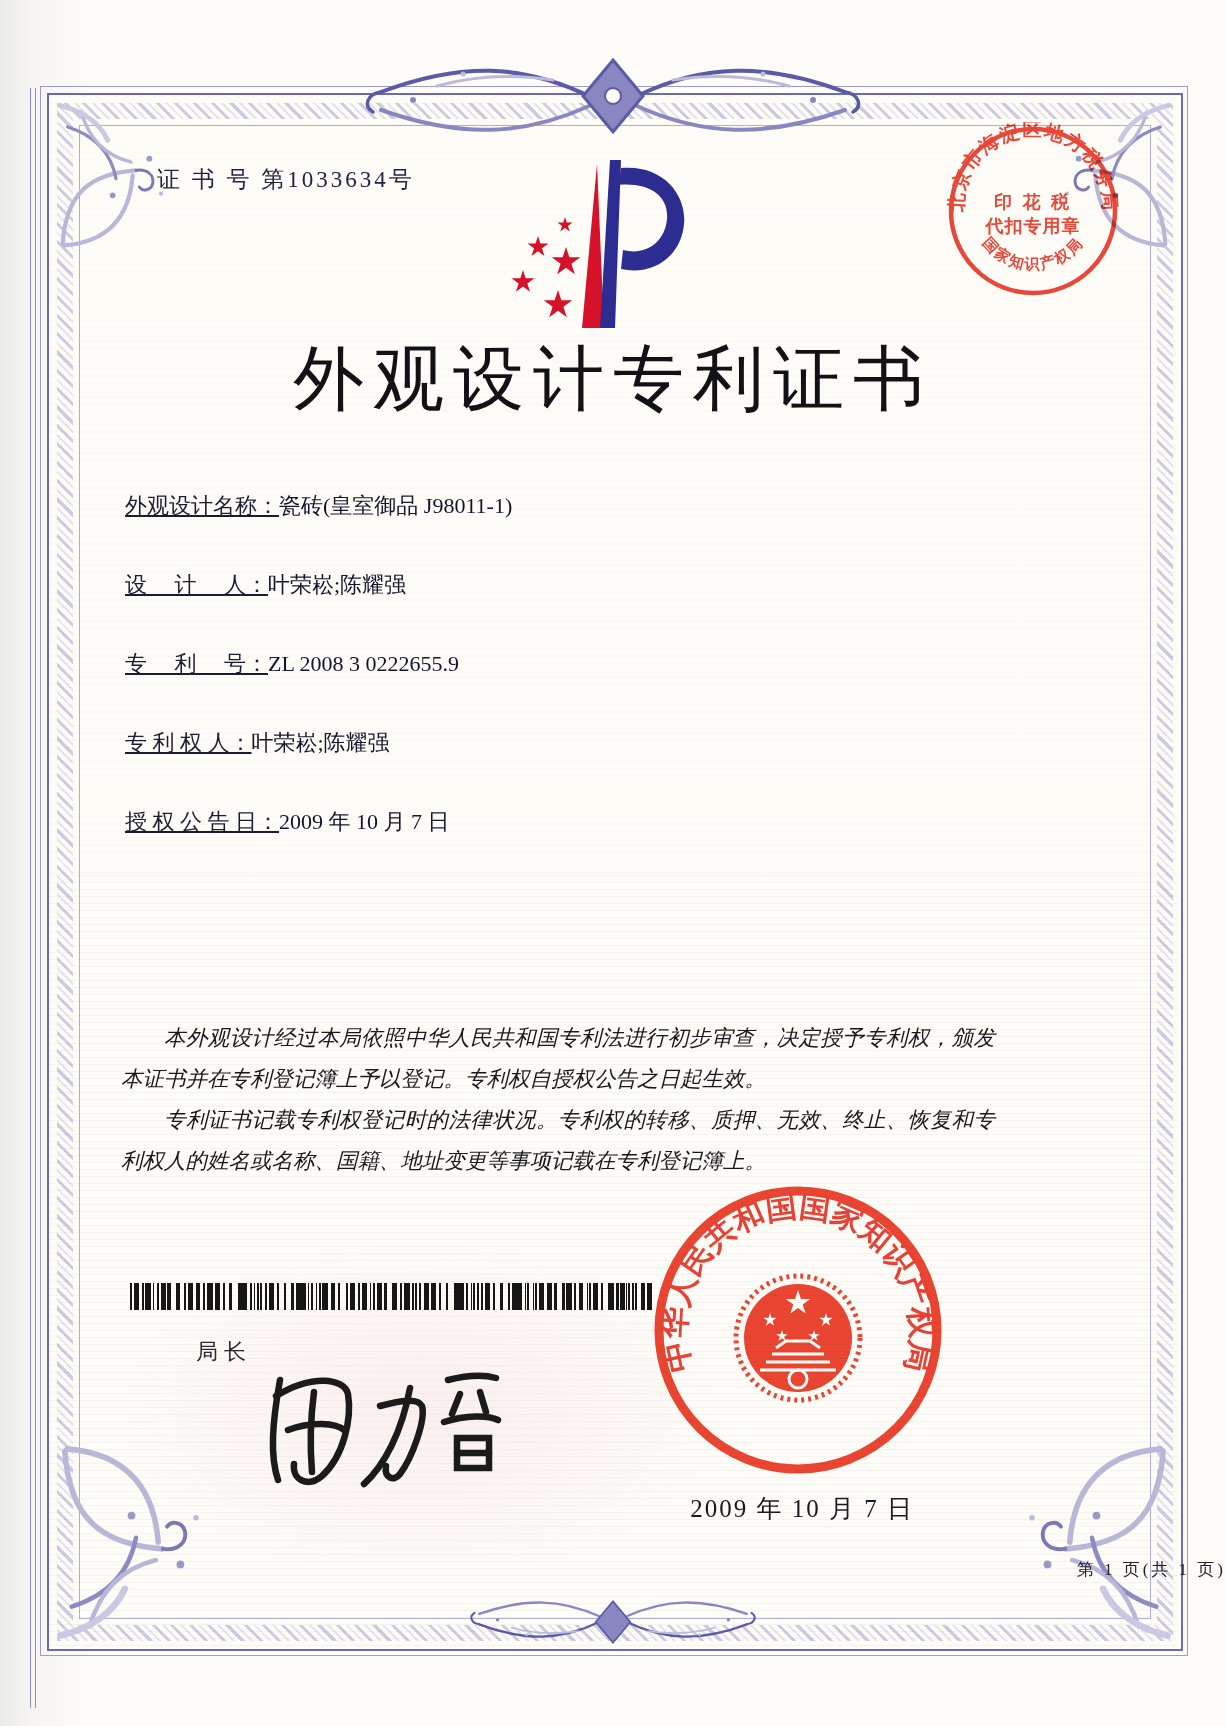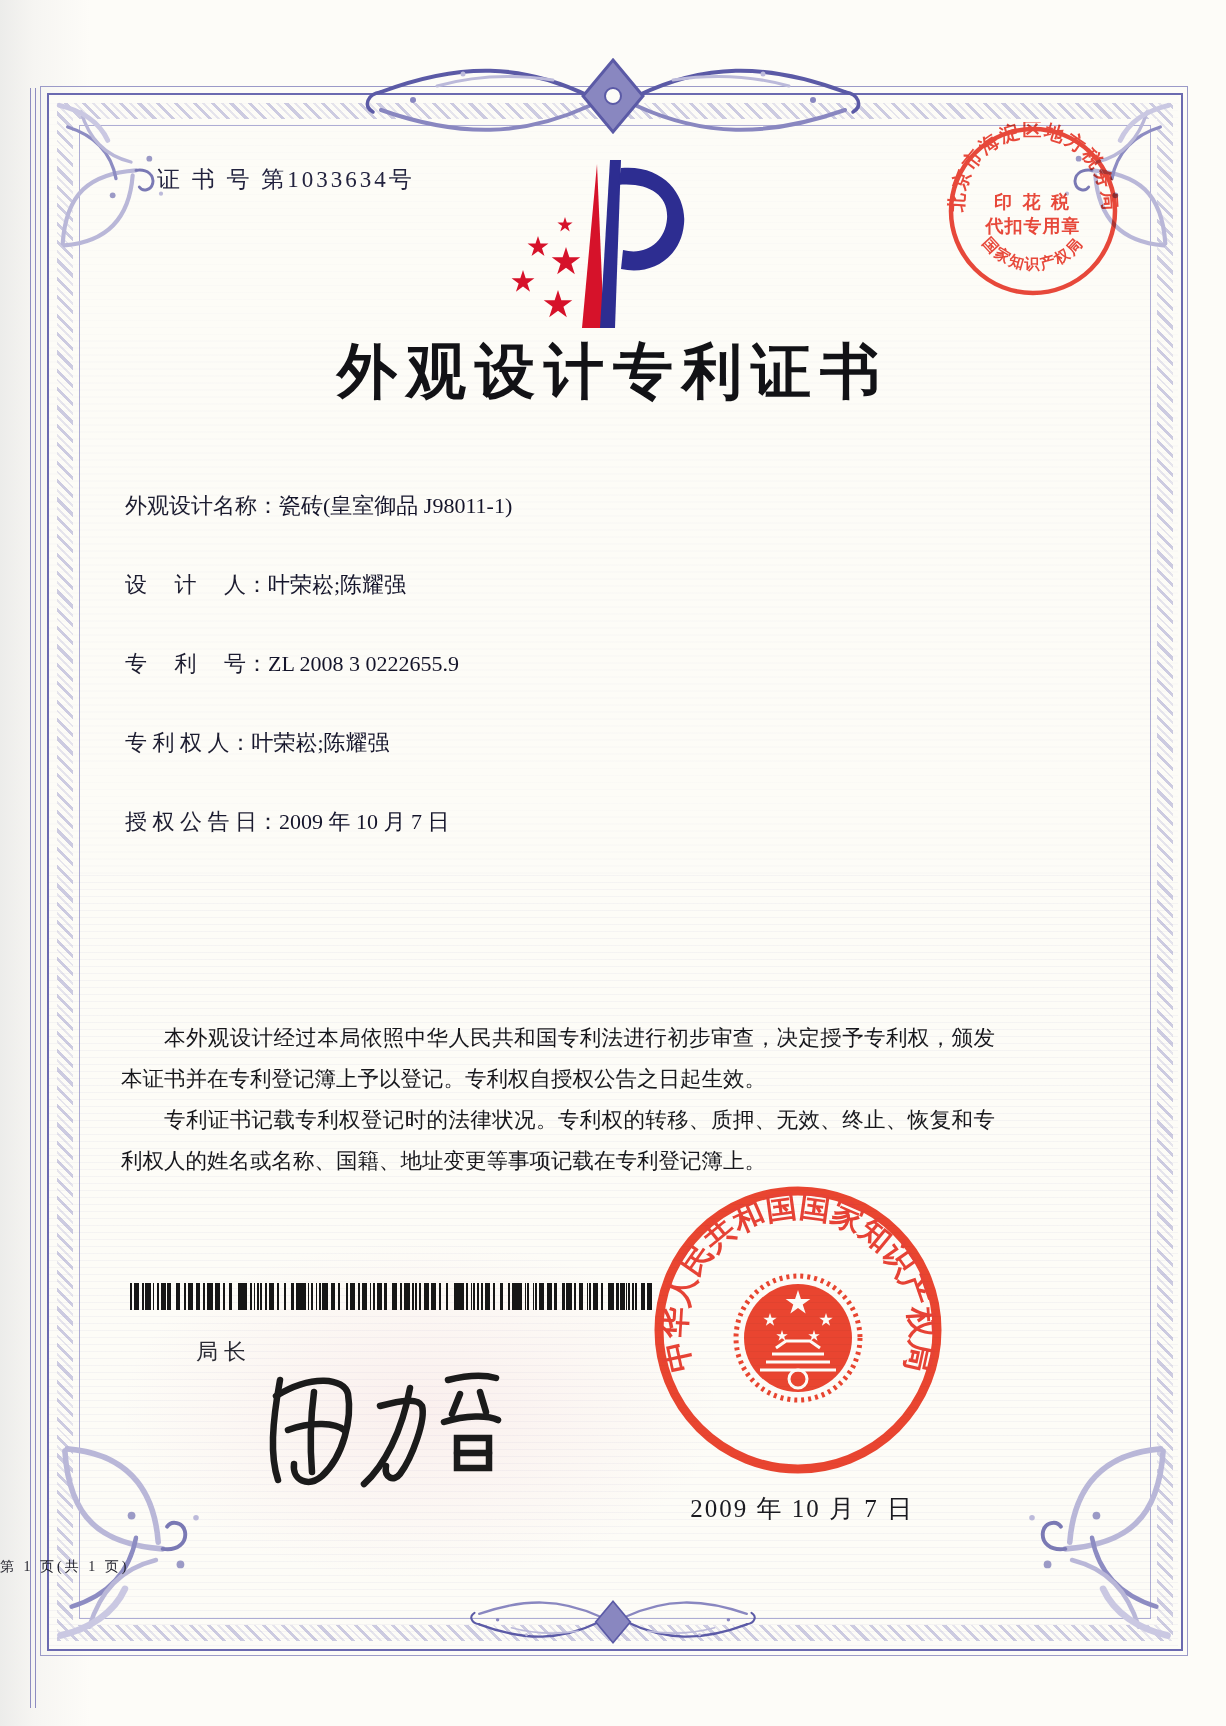--- a/index.html
+++ b/index.html
@@ -30,39 +30,39 @@
   .c-tr{right:54px;top:102px;transform:scaleX(-1);}
   .c-bl{left:56px;bottom:86px;transform:scaleY(-1);}
   .c-br{right:54px;bottom:86px;transform:scale(-1,-1);}
   .crest-top{position:absolute;left:353px;top:48px;pointer-events:none;}
   .crest-bottom{position:absolute;left:463px;top:1594px;pointer-events:none;transform:scaleY(-1);}
   
   .cert-no{position:absolute;left:125px;top:164px;font-size:23px;letter-spacing:3px;color:#23233f;margin-left:32px;}
   .logo{position:absolute;left:437px;top:156px;}
   .tax-stamp{position:absolute;left:944px;top:122px;mix-blend-mode:multiply;opacity:.92;}
   .title{position:absolute;left:0;right:0;top:332px;text-align:center;
-    font-size:60px;font-weight:bold;letter-spacing:9px;color:#121216;}
+    font-size:71px;font-weight:normal;letter-spacing:9px;color:#121216;}
   .fields{position:absolute;left:125px;top:494px;width:880px;color:#1c1c30;}
   .fields .row{font-size:22px;line-height:24px;margin-bottom:55px;white-space:nowrap;}
-  .fields .lab{color:#1c1c30;}
+  .fields .lab{color:#1c1c30;text-decoration:underline;}
   .fields .val{color:#14142a;margin-top:14px;}
   .paras{position:absolute;left:121px;top:1018px;width:874px;
-    font-size:21.5px;line-height:41px;color:#17171c;text-align:justify;}
+    font-size:21.5px;line-height:41px;color:#17171c;text-align:justify;font-style:italic;}
   .paras p{margin:0;text-indent:2em;}
   .barcode{position:absolute;left:130px;top:1283px;width:522px;height:27px;
     background-image:
       repeating-linear-gradient(90deg,#161616 0 2px,rgba(0,0,0,0) 2px 4px,#161616 4px 9px,rgba(0,0,0,0) 9px 12px,#161616 12px 14px,rgba(0,0,0,0) 14px 19px,#161616 19px 21px,rgba(0,0,0,0) 21px 27px),
       repeating-linear-gradient(90deg,#161616 0 1px,rgba(0,0,0,0) 1px 6px,#161616 6px 8px,rgba(0,0,0,0) 8px 15px,#161616 15px 19px,rgba(0,0,0,0) 19px 23px,#161616 23px 24px,rgba(0,0,0,0) 24px 31px);}
   .director{position:absolute;left:196px;top:1337px;font-size:22px;letter-spacing:6px;color:#2a2a33;}
   .signature{position:absolute;left:252px;top:1346px;}
   .main-seal{position:absolute;left:648px;top:1180px;mix-blend-mode:multiply;opacity:.95;}
   .seal-date{position:absolute;left:652px;top:1492px;width:300px;text-align:center;
     font-size:25px;color:#1a1a20;letter-spacing:2px;}
-  .footer{position:absolute;left:0;right:0;top:1558px;text-align:left;
-    font-size:14px;letter-spacing:3px;color:#22222c;}
+  .footer{position:absolute;left:0;right:0;top:1558px;text-align:right;
+    font-size:17px;letter-spacing:3px;color:#22222c;}
   .stamp-text{font-family:"Liberation Serif","DejaVu Serif",serif;font-weight:bold;fill:#e8392b;}
 </style>
 </head>
 <body>
 
 <svg width="0" height="0" style="position:absolute" aria-hidden="true">
   <defs>
     <path id="st" d="M0,-1 L0.2245,-0.309 0.951,-0.309 0.363,0.118 0.588,0.809 0,0.382 -0.588,0.809 -0.363,0.118 -0.951,-0.309 -0.2245,-0.309 Z"></path>
     <g id="cornerOrn" fill="none" stroke-linecap="round">
       <path d="M8,170 C12,110 40,86 96,82" stroke="#b9b7d8" stroke-width="5"></path>

